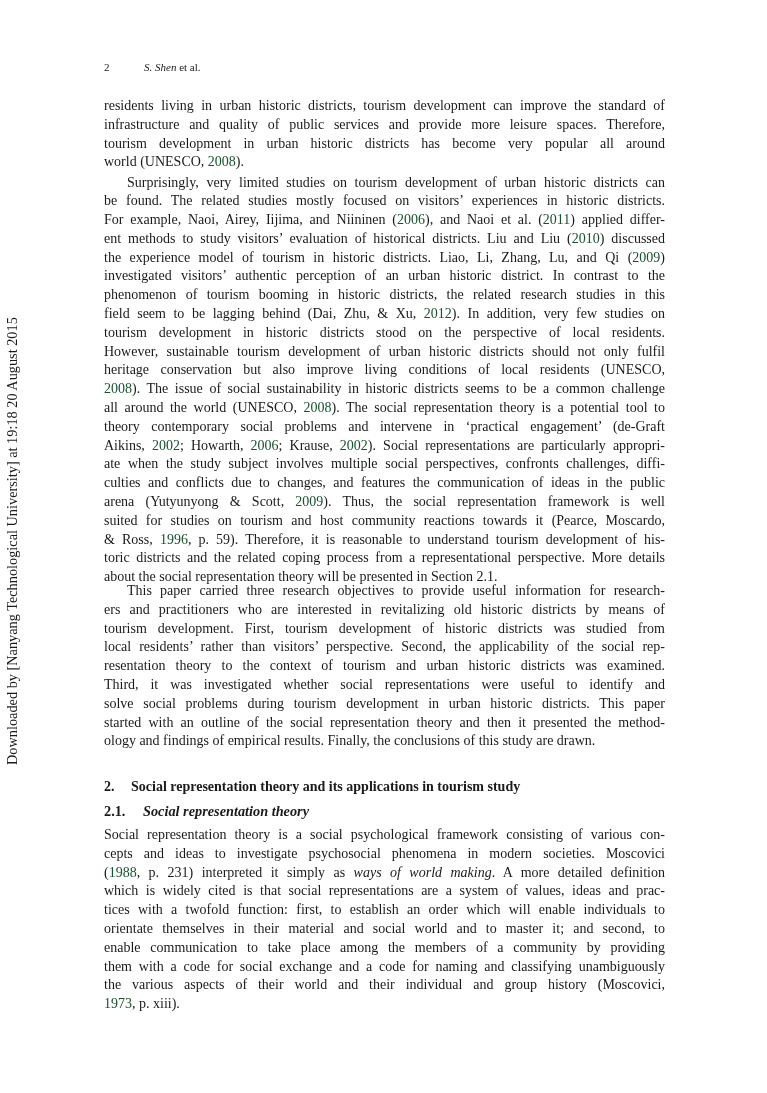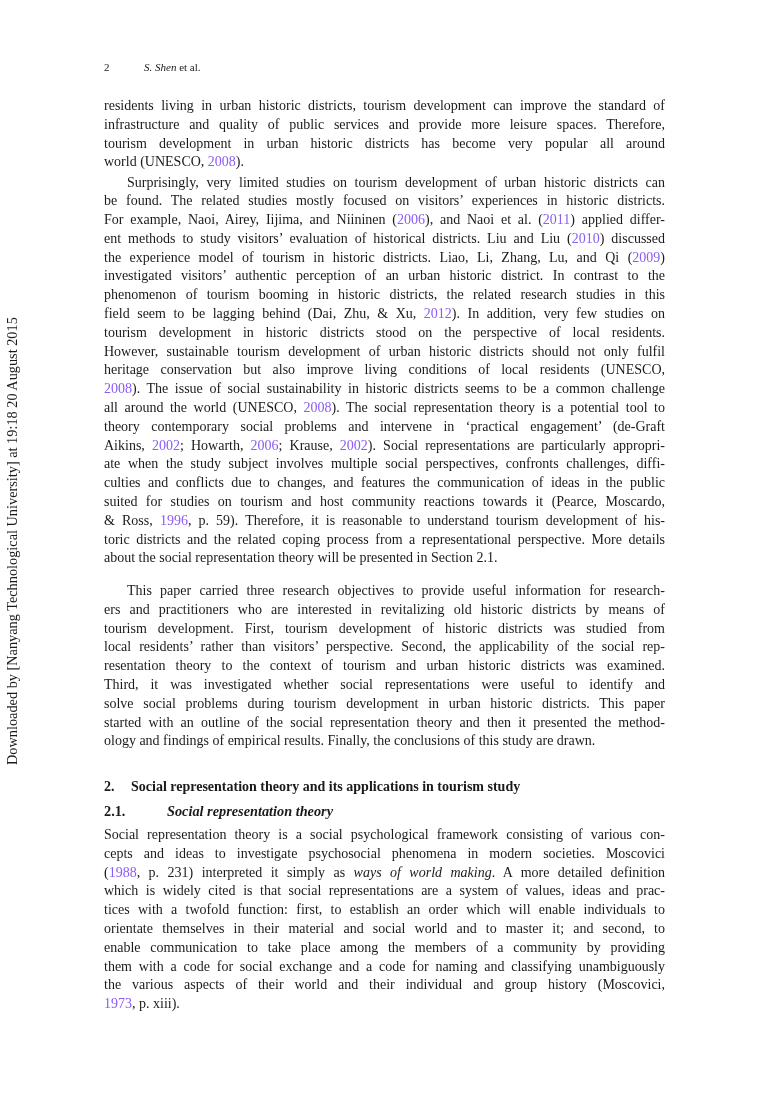--- a/index.html
+++ b/index.html
@@ -8,27 +8,27 @@
   .header { position: absolute; top: 61px; left: 104px; font-size: 11px; }
   .header .pg { display: inline-block; width: 40px; }
   .header i { font-style: italic; }
   .sidebar { position: absolute; left: 4px; top: 765px; width: 480px; height: 20px;
              transform-origin: 0 0; transform: rotate(-90deg);
              font-size: 14.3px; white-space: nowrap; }
   .body { position: absolute; left: 104px; width: 561px; font-size: 14px; line-height: 18.8px; }
   .line { display: block; white-space: nowrap; text-align: justify; text-align-last: justify; height: 18.8px; }
   .line.last { text-align-last: left; }
   .line.indent { text-indent: 23px; }
-  .cite { color: #8b5cf6; }
+  .cite { color: #14532d; }
   .it { font-style: italic; }
   .h2 { position: absolute; left: 104px; top: 779px; font-weight: bold; font-size: 14px; }
   .h2 .num { display: inline-block; width: 27px; }
   .h3 { position: absolute; left: 104px; top: 803px; font-weight: bold; font-size: 14.3px; }
   .h3 .num { display: inline-block; width: 39px; }
-  .h3 .t { font-style: italic; margin-left: 24px; }
+  .h3 .t { font-style: italic; }
 </style>
 </head>
 <body>
 
 <div class="header">
   <span class="pg">2</span><i>S. Shen</i><span> et al.</span>
 </div>
 
 <div class="sidebar">Downloaded by [Nanyang Technological University] at 19:18 20 August 2015</div>
 
@@ -49,20 +49,21 @@
     <span class="line"><span>field seem to be lagging behind (Dai, Zhu, &amp; Xu, </span><span class="cite">2012</span><span>). In addition, very few studies on</span></span>
     <span class="line"><span>tourism development in historic districts stood on the perspective of local residents.</span></span>
     <span class="line"><span>However, sustainable tourism development of urban historic districts should not only fulfil</span></span>
     <span class="line"><span>heritage conservation but also improve living conditions of local residents (UNESCO,</span></span>
     <span class="line"><span class="cite">2008</span><span>). The issue of social sustainability in historic districts seems to be a common challenge</span></span>
     <span class="line"><span>all around the world (UNESCO, </span><span class="cite">2008</span><span>). The social representation theory is a potential tool to</span></span>
     <span class="line"><span>theory contemporary social problems and intervene in ‘practical engagement’ (de-Graft</span></span>
     <span class="line"><span>Aikins, </span><span class="cite">2002</span><span>; Howarth, </span><span class="cite">2006</span><span>; Krause, </span><span class="cite">2002</span><span>). Social representations are particularly appropri-</span></span>
     <span class="line"><span>ate when the study subject involves multiple social perspectives, confronts challenges, diffi-</span></span>
     <span class="line"><span>culties and conflicts due to changes, and features the communication of ideas in the public</span></span>
+    <span class="line"><span>arena (Yutyunyong &amp; Scott, </span><span class="cite">2009</span><span>). Thus, the social representation framework is well</span></span>
     <span class="line"><span>suited for studies on tourism and host community reactions towards it (Pearce, Moscardo,</span></span>
     <span class="line"><span>&amp; Ross, </span><span class="cite">1996</span><span>, p. 59). Therefore, it is reasonable to understand tourism development of his-</span></span>
     <span class="line"><span>toric districts and the related coping process from a representational perspective. More details</span></span>
     <span class="line last"><span>about the social representation theory will be presented in Section 2.1.</span></span>
   </div>
 <div class="body" id="p3" style="top:582px;">
     <span class="line indent"><span>This paper carried three research objectives to provide useful information for research-</span></span>
     <span class="line"><span>ers and practitioners who are interested in revitalizing old historic districts by means of</span></span>
     <span class="line"><span>tourism development. First, tourism development of historic districts was studied from</span></span>
     <span class="line"><span>local residents’ rather than visitors’ perspective. Second, the applicability of the social rep-</span></span>

